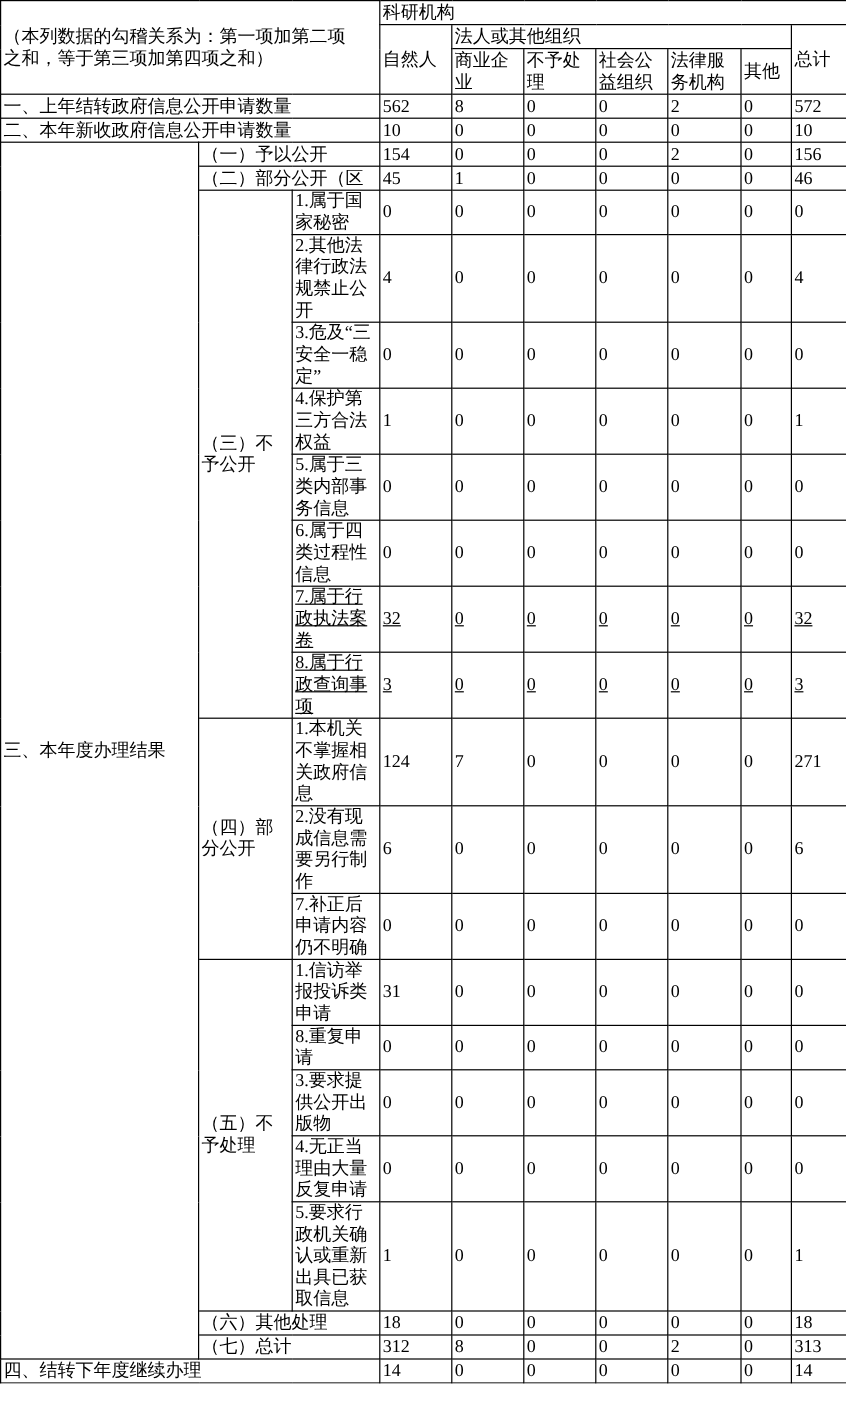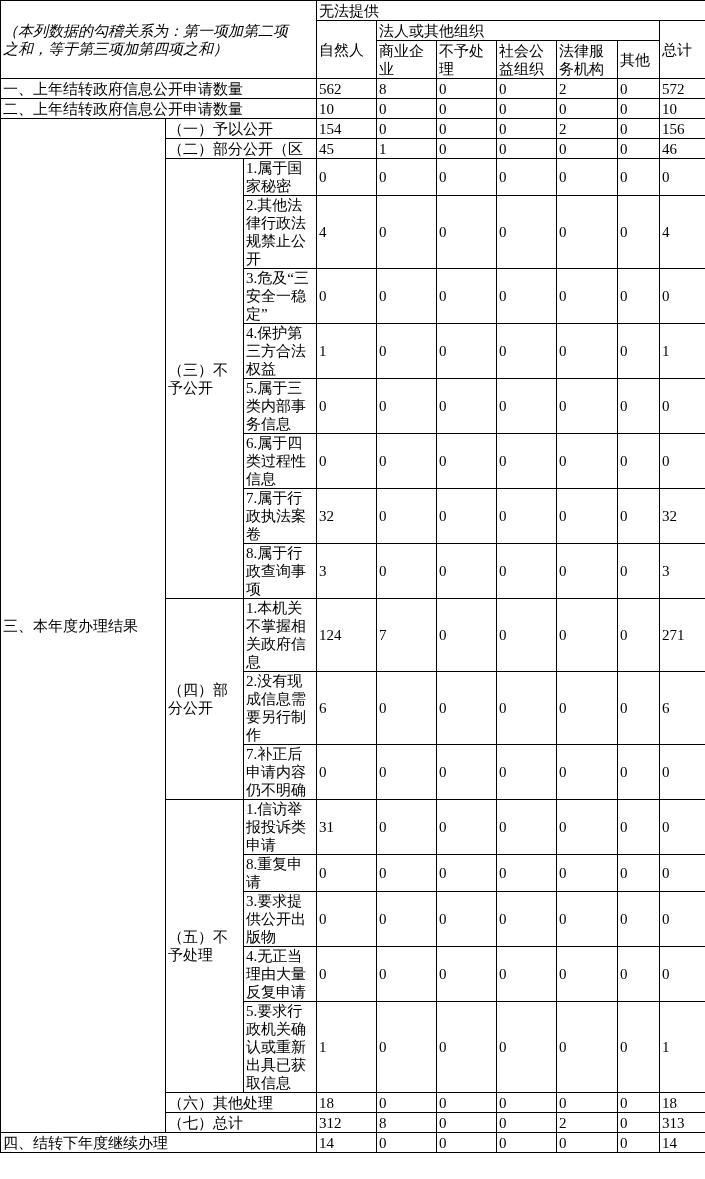--- a/index.html
+++ b/index.html
@@ -16,23 +16,23 @@
   table.report td {
     border: 1px solid #000000;
     padding: 0 2px;
     vertical-align: middle;
     text-align: left;
     word-break: break-all;
     overflow: hidden;
   }
   tr.sl  { height: 20px; }   
   tr.h3r { height: 38px; }   
-  td.note { white-space: pre-line; padding: 0 3px; font-style: italic; }
+  td.note { white-space: pre-line; padding: 0 3px; }
   td.tl2 { border-left-width: 2px; }   
-  td.bb2 { border-bottom-width: 2px; } 
+  td.bb2 { border-bottom-width: 2px; text-decoration: underline; } 
 </style>
 </head>
 <body>
 
 <table class="report">
   <colgroup>
     <col style="width:165px">
       <col style="width:78px">
       <col style="width:73px">
     <col style="width:60px">
@@ -41,21 +41,21 @@
     <col style="width:60px">
       <col style="width:61px">
       <col style="width:42px">
       <col style="width:46px">
   </colgroup>
 
   <tbody>
       <tr class="sl">
     <td class="note" colspan="3" rowspan="3">（本列数据的勾稽关系为：第一项加第二项
 之和，等于第三项加第四项之和）</td>
-    <td colspan="7">无法提供</td>
+    <td colspan="7">科研机构</td>
   </tr>
   <tr class="sl">
     <td rowspan="2">自然人</td>
     <td colspan="5">法人或其他组织</td>
     <td rowspan="2">总计</td>
   </tr>
   <tr class="h3r">
     <td>商业企业</td>
     <td>不予处理</td>
     <td>社会公益组织</td>
@@ -68,21 +68,21 @@
     <td class="v">562</td>
     <td class="v">8</td>
     <td class="v">0</td>
     <td class="v">0</td>
     <td class="v">2</td>
     <td class="v">0</td>
     <td class="v">572</td>
   </tr>
 
   <tr class="sl">
-    <td colspan="3">二、上年结转政府信息公开申请数量</td>
+    <td colspan="3">二、本年新收政府信息公开申请数量</td>
     <td class="v">10</td>
     <td class="v">0</td>
     <td class="v">0</td>
     <td class="v">0</td>
     <td class="v">0</td>
     <td class="v">0</td>
     <td class="v">10</td>
   </tr>
 
   <tr class="sl">

